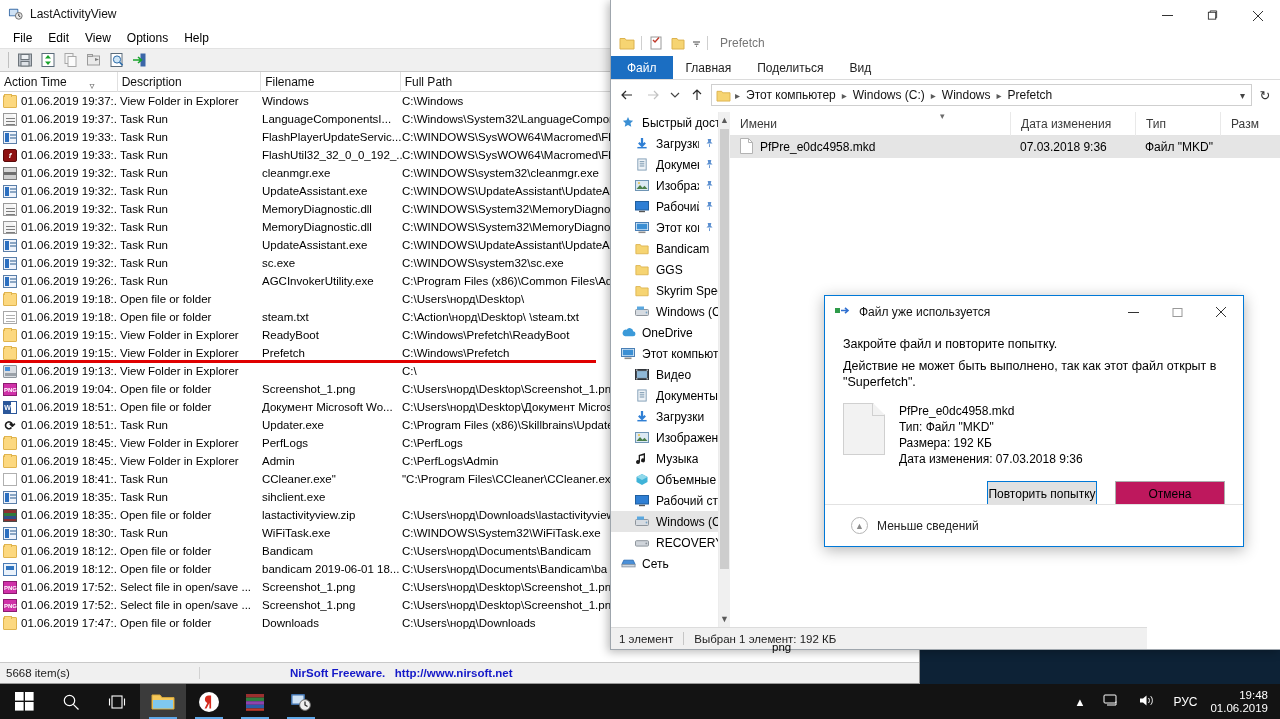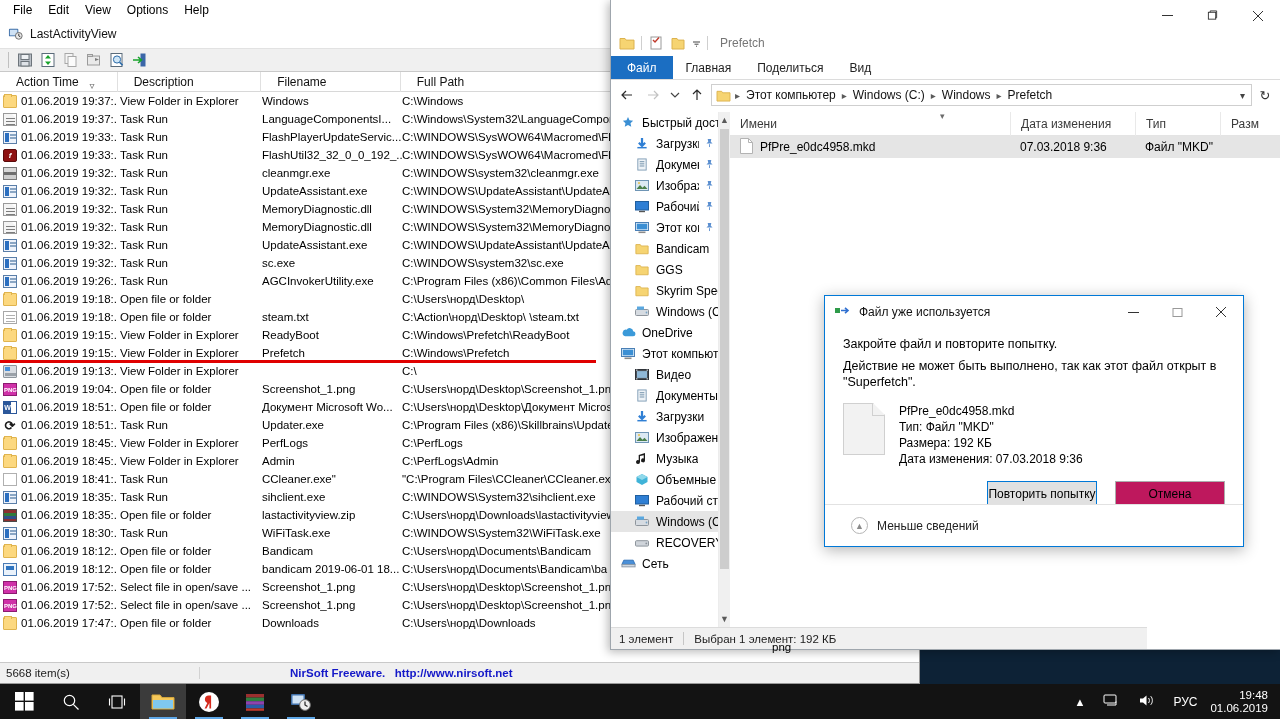--- a/index.html
+++ b/index.html
@@ -34,21 +34,21 @@
     height:24px; background:#f0f0f0; border-top:1px solid #e2e2e2; border-bottom:1px solid #c9c9c9;
     display:flex; align-items:center; padding-left:5px; gap:3px;
   }
   .tb-sep { width:1px; height:16px; background:#c0c0c0; margin:0 3px; }
   .tb-btn { width:20px; height:20px; display:flex; align-items:center; justify-content:center; }
 
   #lav-header {
     height:20px; background:#ffffff; border-bottom:1px solid #d8d8d8;
     display:flex; align-items:center; position:relative; font-size:12px; color:#111;
   }
-  #lav-header .col { height:20px; line-height:20px; padding-left:16px; border-right:1px solid #e0e0e0;
+  #lav-header .col { height:20px; line-height:20px; padding-left:4px; border-right:1px solid #e0e0e0;
       overflow:hidden; white-space:nowrap; position:relative; }
   #lav-header .sortmark { position:absolute; right:22px; top:4px; color:#666; font-size:10px; }
 
   #lav-list { position:relative; height:539px; overflow:hidden; background:#fff; }
   .lrow { height:18px; display:flex; align-items:center; font-size:11.5px; color:#000; white-space:nowrap; }
   .lrow .c-icon { width:16px; min-width:16px; margin-left:2px; display:flex; align-items:center; justify-content:center; }
   .lrow .c-time { width:100px; min-width:100px; padding-left:3px; overflow:hidden; }
   .lrow .c-desc { width:144px; min-width:144px; padding-left:2px; overflow:hidden; }
   .lrow .c-file { width:140px; min-width:140px; overflow:hidden; }
   .lrow .c-path { width:400px; min-width:400px; overflow:hidden; }
@@ -187,40 +187,40 @@
   #tb-lang { padding:0 9px; font-size:12px; color:#fff; }
   #tb-clock { padding:0 12px 0 4px; font-size:11.5px; color:#fff; text-align:right; line-height:13px; }
 </style>
 </head>
 <body>
 
 <div id="desktop"></div>
 
 <div id="lav">
 
-  <div id="lav-menu">
-    <span class="mi">File</span>
-    <span class="mi">Edit</span>
-    <span class="mi">View</span>
-    <span class="mi">Options</span>
-    <span class="mi">Help</span>
-  </div>
-
   <div id="lav-title">
     <span class="app-ico">
       <svg width="15" height="15" viewBox="0 0 16 16">
         <rect x="1" y="3" width="10" height="8" rx="1" fill="#3f6fa8"></rect>
         <rect x="2" y="4" width="8" height="6" fill="#cfe2f5"></rect>
         <circle cx="11.5" cy="10.5" r="3.6" fill="#e8e8e8" stroke="#6b6b6b"></circle>
         <path d="M11.5 8.2v2.4l1.7 1" stroke="#333" fill="none" stroke-width="1"></path>
       </svg>
     </span>
     <span class="tt">LastActivityView</span>
   </div>
 
+  <div id="lav-menu">
+    <span class="mi">File</span>
+    <span class="mi">Edit</span>
+    <span class="mi">View</span>
+    <span class="mi">Options</span>
+    <span class="mi">Help</span>
+  </div>
+
   <div id="lav-toolbar">
     <div class="tb-sep"></div>
     <div class="tb-btn">
       <svg width="16" height="16" viewBox="0 0 16 16">
           <rect x="1.5" y="2" width="13" height="12" fill="#b9bfc6" stroke="#6d747b"></rect>
           <rect x="4" y="2.5" width="8" height="5" fill="#eef1f4" stroke="#6d747b"></rect>
           <rect x="4" y="9.5" width="8" height="4.5" fill="#dfe3e8" stroke="#6d747b"></rect>
         </svg>
     </div>
     <div class="tb-btn">
@@ -467,21 +467,20 @@
         <div class="c-file">CCleaner.exe"</div>
         <div class="c-path">"C:\Program Files\CCleaner\CCleaner.exe</div>
       </div>
       <div class="lrow">
         <div class="c-icon">
           <span class="ic exe"></span>
         </div>
         <div class="c-time">01.06.2019 18:35:...</div>
         <div class="c-desc">Task Run</div>
         <div class="c-file">sihclient.exe</div>
-        <div class="c-path">C:\WINDOWS\System32\sihclient.exe</div>
       </div>
       <div class="lrow">
         <div class="c-icon">
           <span class="ic zip"></span>
         </div>
         <div class="c-time">01.06.2019 18:35:...</div>
         <div class="c-desc">Open file or folder</div>
         <div class="c-file">lastactivityview.zip</div>
         <div class="c-path">C:\Users\норд\Downloads\lastactivityview</div>
       </div>

